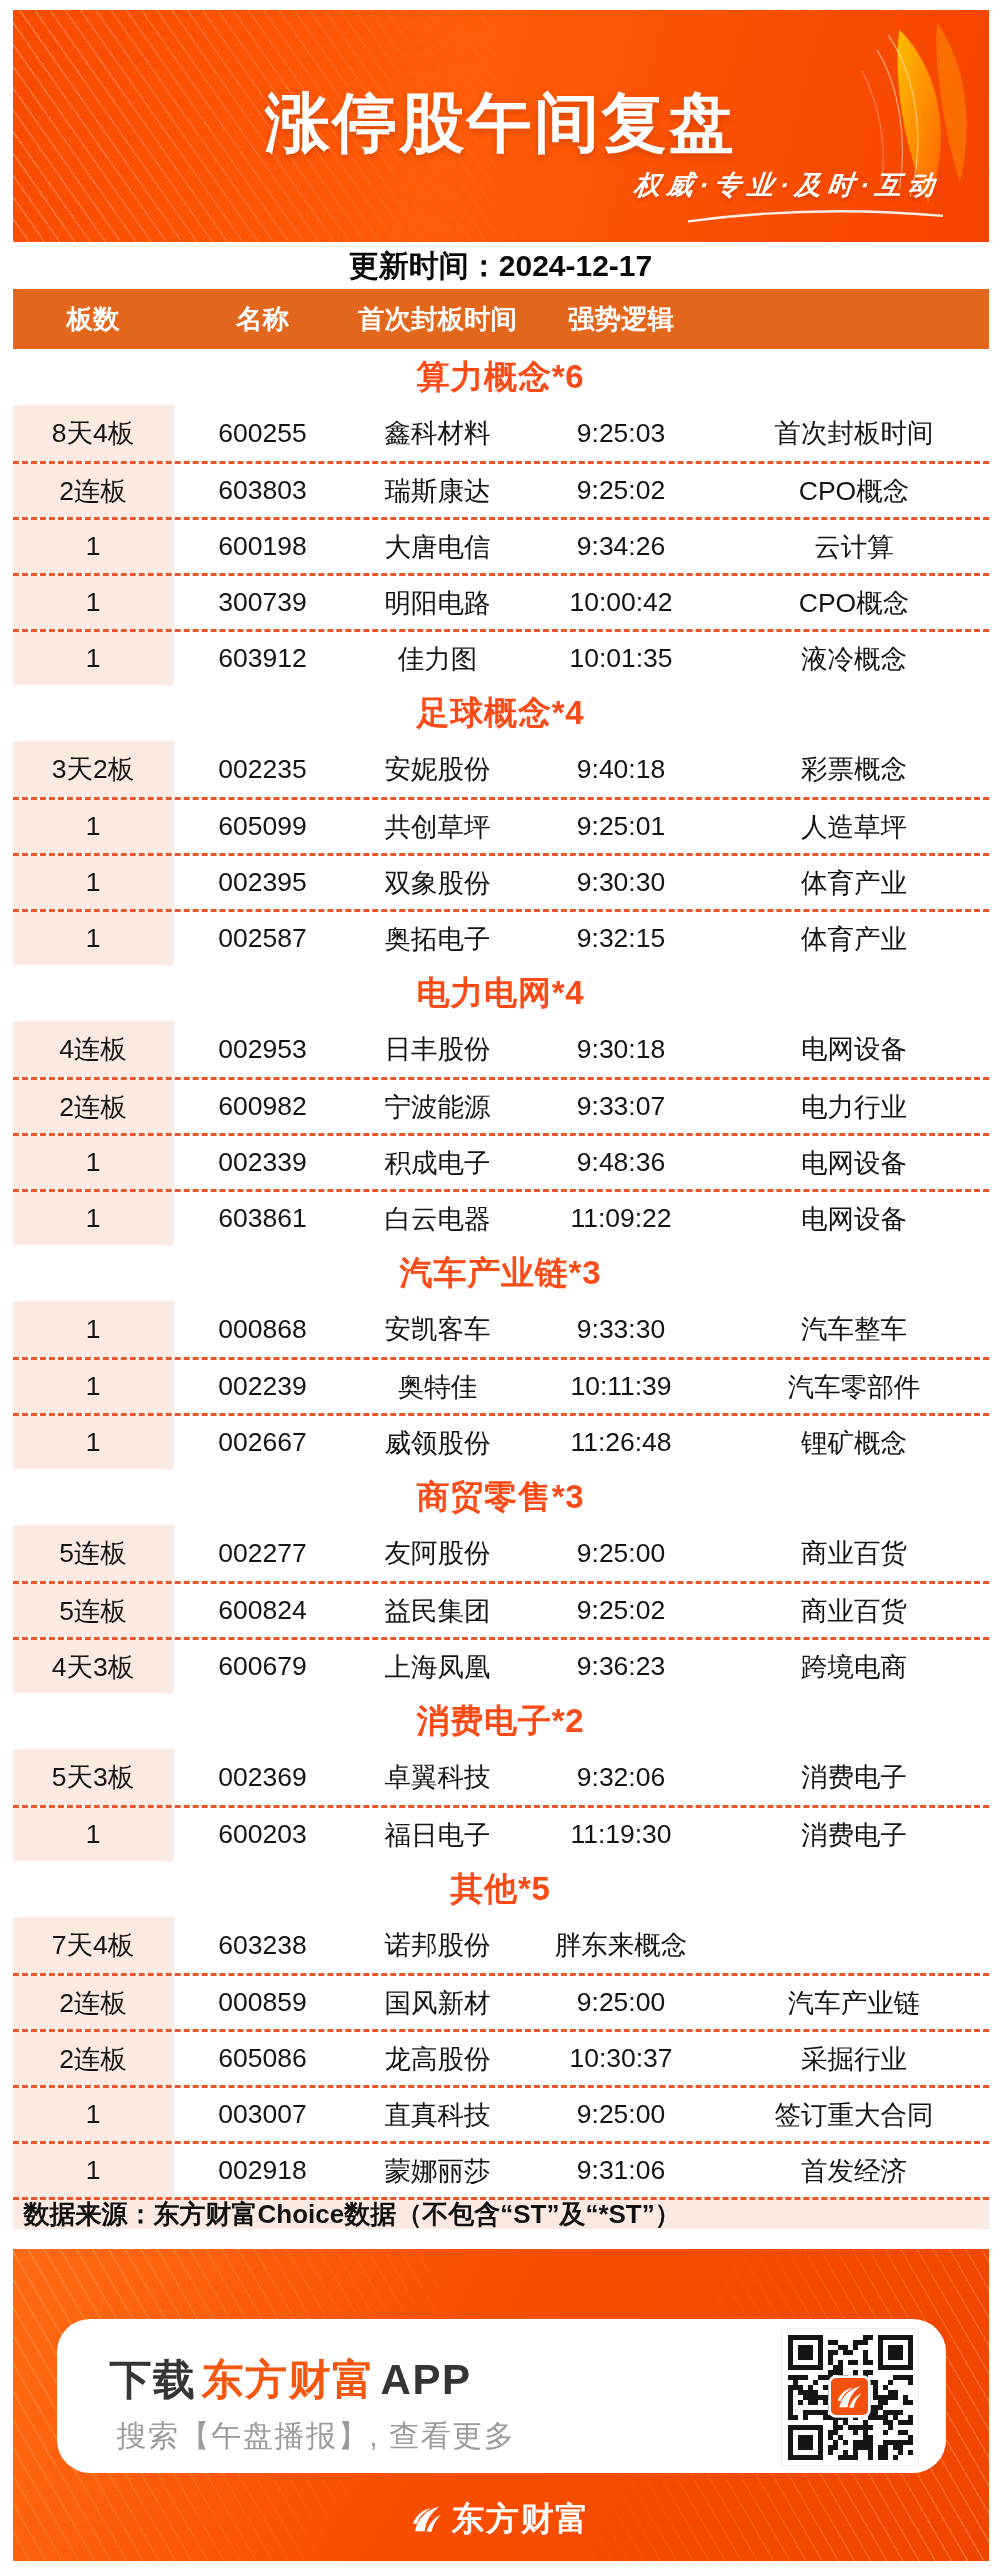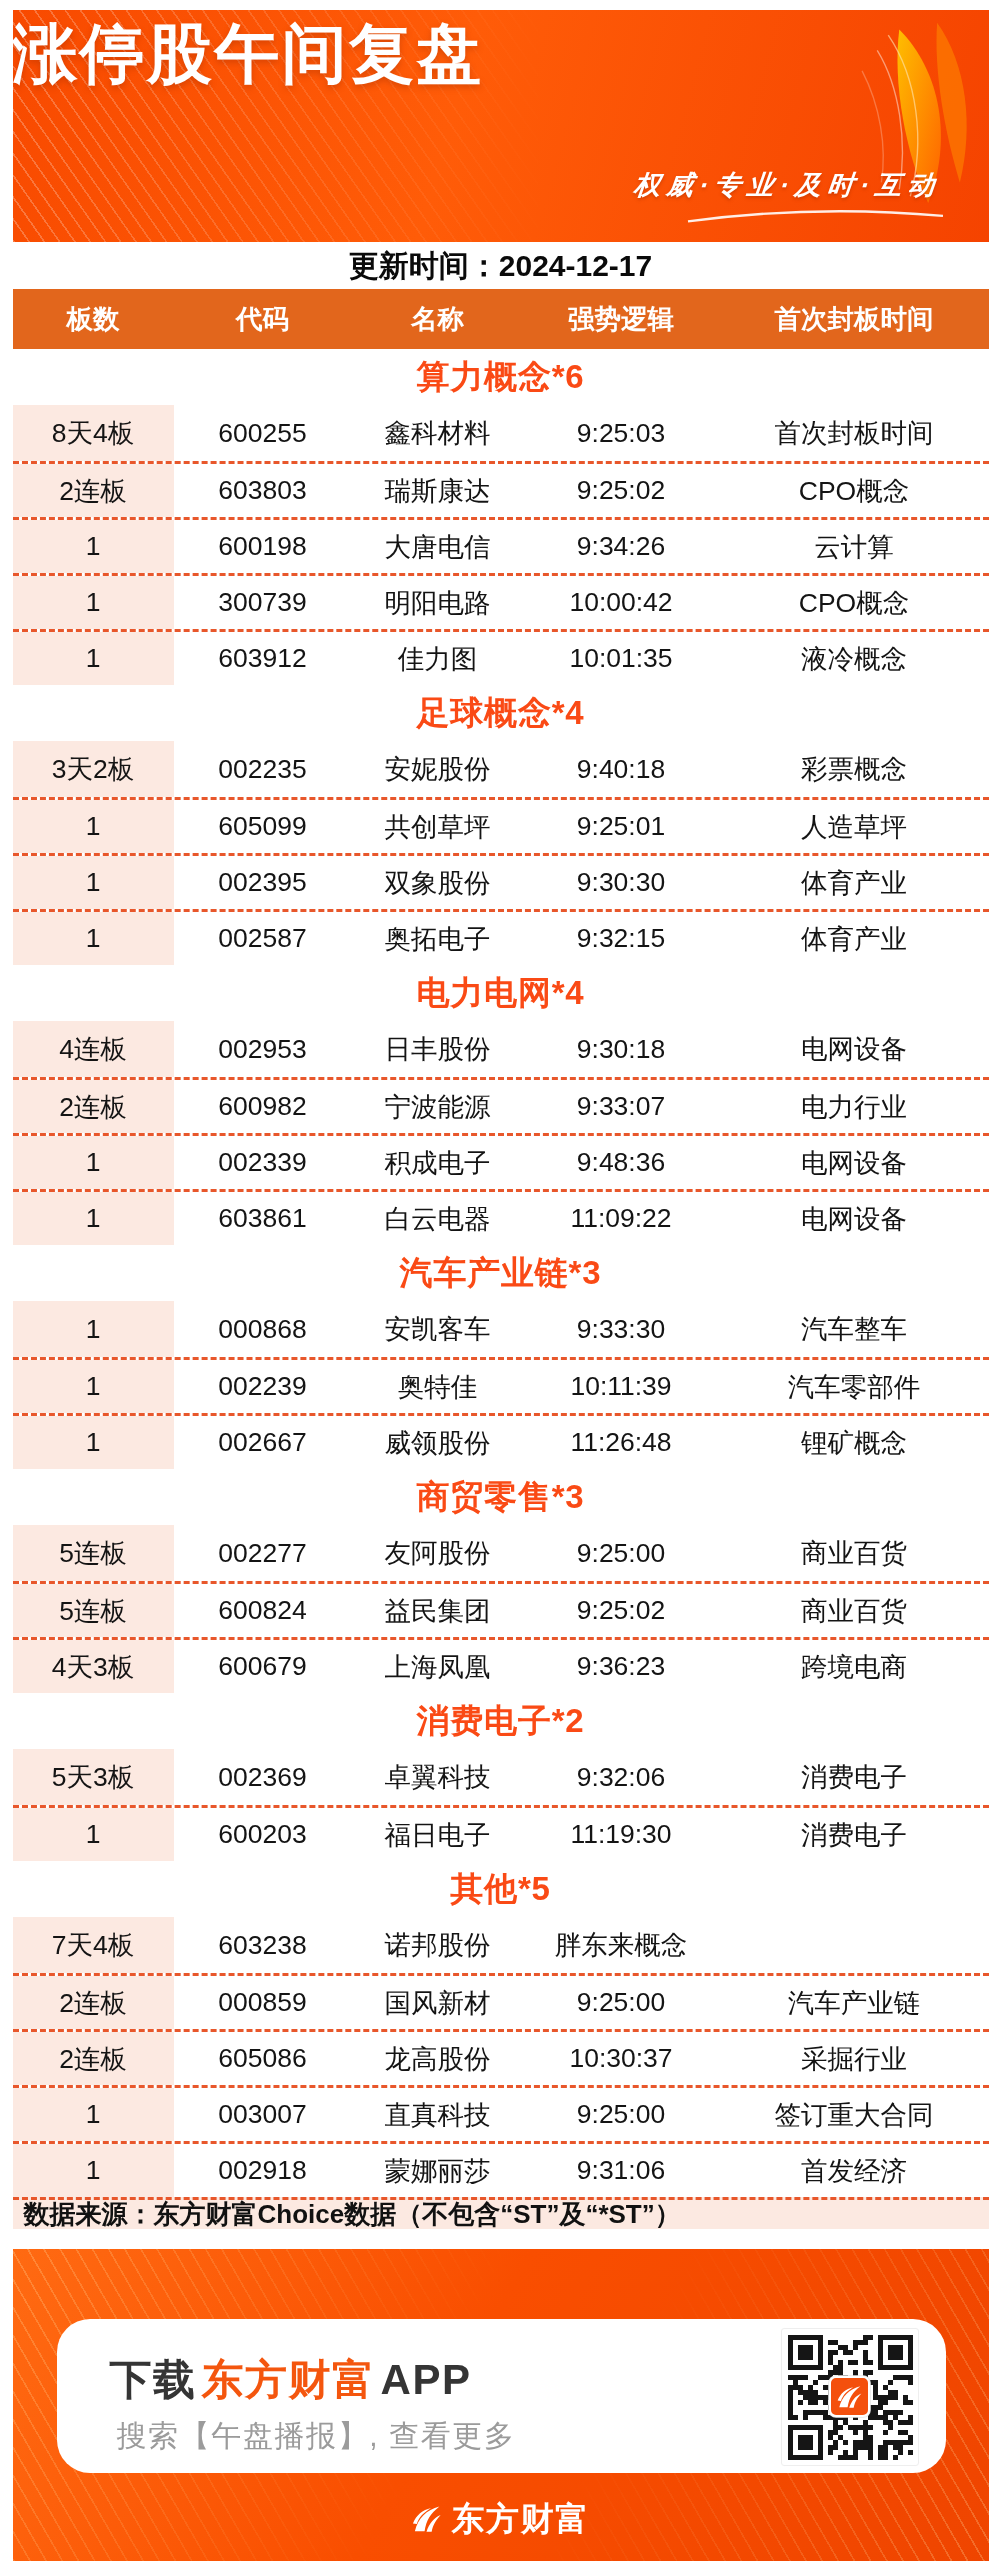--- a/index.html
+++ b/index.html
@@ -7,21 +7,21 @@
   .page{position:relative;width:1001px;height:2576px;background:#fff;overflow:hidden;}
 
   
   .banner{position:absolute;left:12.5px;right:12.5px;top:10px;height:232px;
     background:linear-gradient(105deg,#f84a00 0%,#ff5c08 45%,#f54300 100%);overflow:hidden;}
   .banner .stripes{position:absolute;inset:0;
     background:repeating-linear-gradient(55deg,rgba(255,255,255,.25) 0 1.6px,rgba(255,255,255,0) 1.6px 12.5px);
     -webkit-mask-image:linear-gradient(90deg,#000 0%,transparent 55%);
             mask-image:linear-gradient(90deg,#000 0%,transparent 55%);}
   .deco{position:absolute;right:14px;top:0;height:100%;}
-  .banner-title{position:relative;margin:0;text-align:left;
+  .banner-title{position:relative;margin:0;padding-top:69px;text-align:center;
     font-size:65px;font-weight:900;color:#fff;letter-spacing:2.3px;
     text-shadow:0 3.1px 6.2px rgba(150,40,0,.35);}
   .tagline{position:absolute;right:48px;bottom:39px;color:#fff;font-size:26.5px;font-weight:700;
     font-style:italic;letter-spacing:6.2px;transform:skewX(-6deg);text-shadow:0 1.6px 3.1px rgba(150,40,0,.4);}
   .swoosh{position:absolute;right:41px;bottom:15.6px;}
 
   
   .update-time{height:47px;line-height:47px;margin-top:242px;text-align:center;
     font-size:30px;font-weight:700;color:#0a0a0a;}
 
@@ -89,24 +89,23 @@
       <path d="M5 16 Q170 -6 335 9" stroke="#ffffff" stroke-width="3" fill="none" opacity="0.9"></path>
     </svg>
   </div>
 
   <div class="update-time">更新时间：2024-12-17</div>
 
   <div class="content">
 
     <div class="thead grid">
       <div class="hc">板数</div>
-      <div class="hc">代码</div>
       <div class="hc">名称</div>
+      <div class="hc">首次封板时间</div>
       <div class="hc">强势逻辑</div>
-      <div class="hc">首次封板时间</div>
     </div>
 
     <div id="sections">
   <div class="section">
     <div class="section-title">算力概念*6</div>
     <div class="rows">
   <div class="trow grid">
     <div class="c c0">8天4板</div>
     <div class="c c1">600255</div>
     <div class="c c2">鑫科材料</div>

